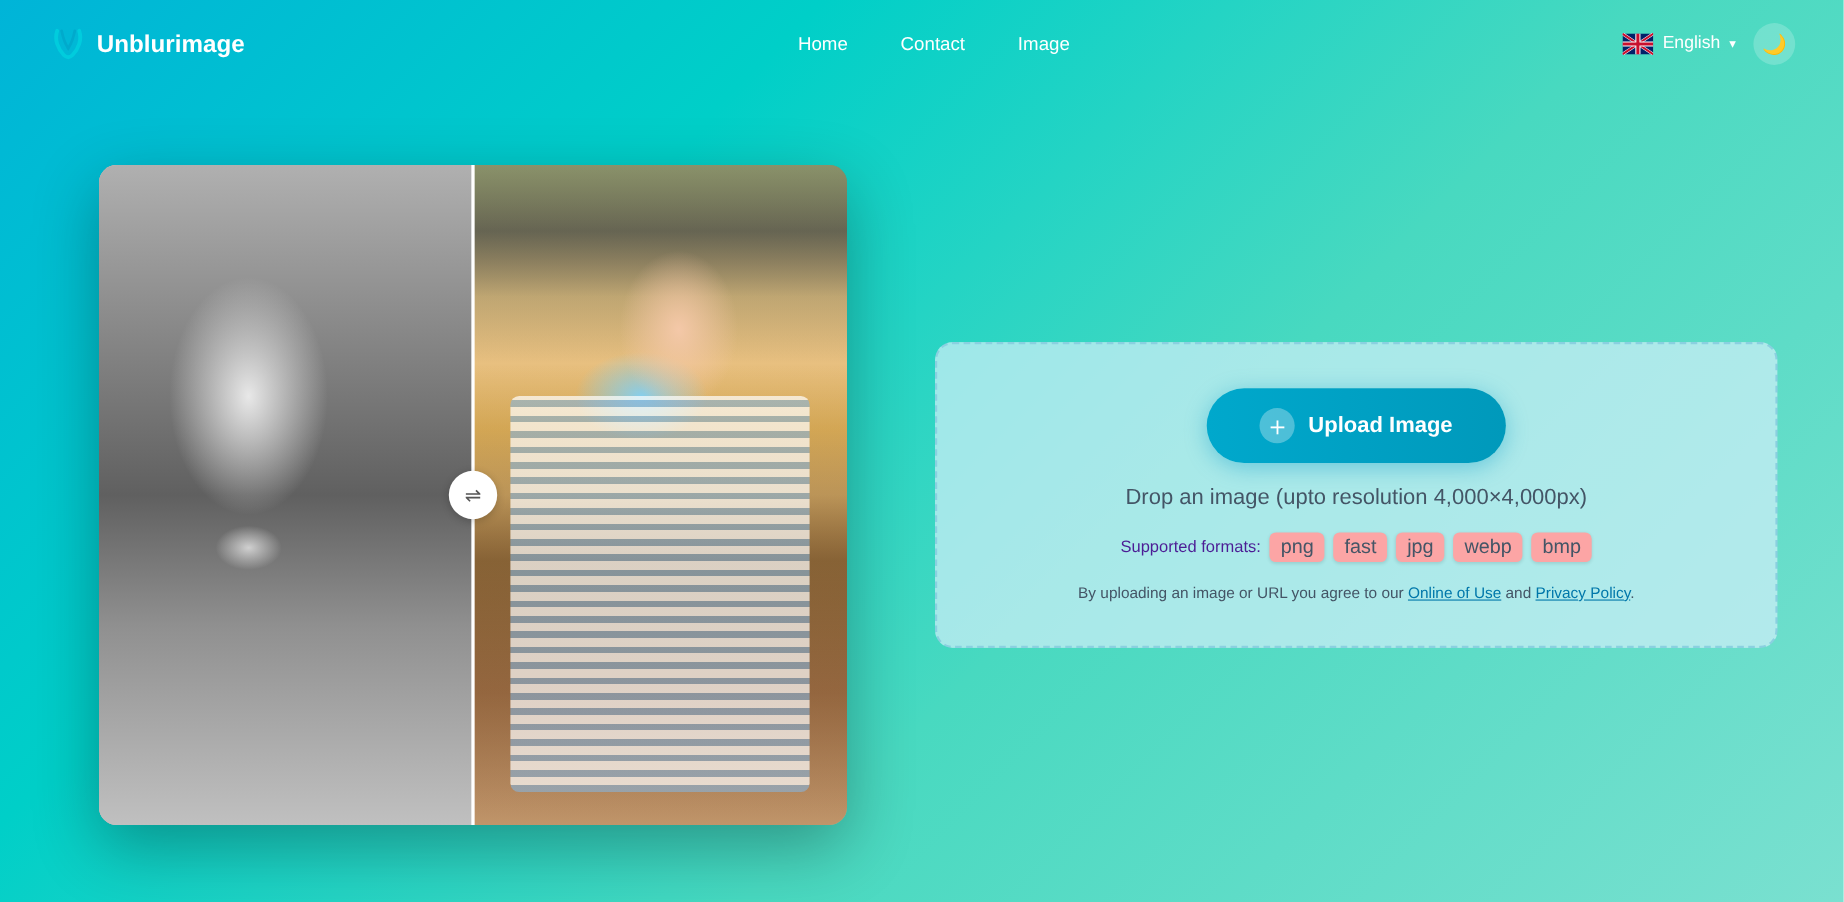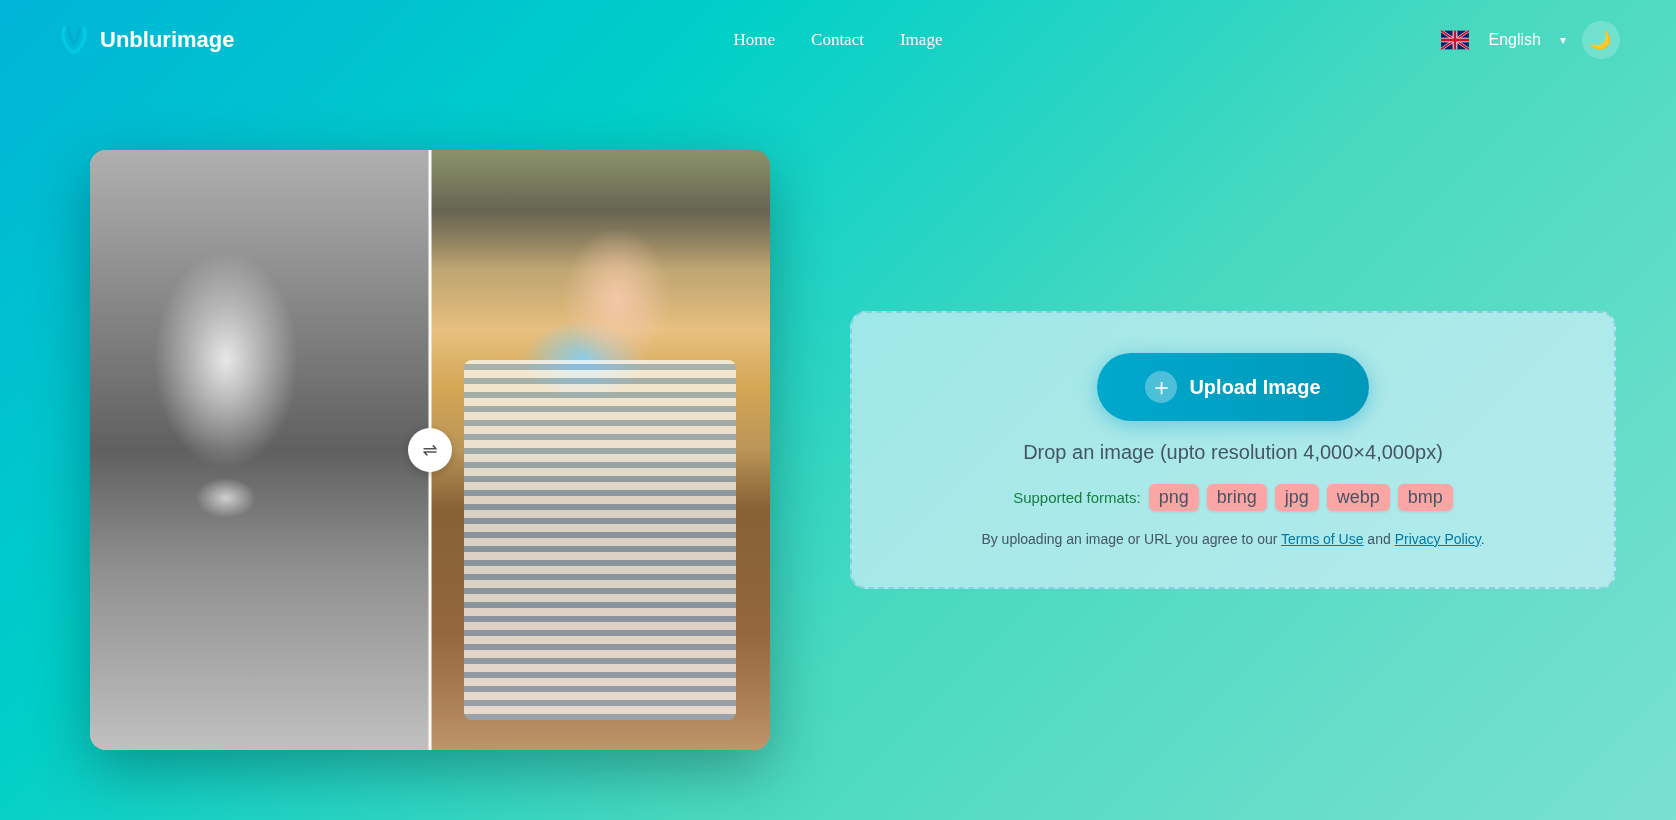--- a/index.html
+++ b/index.html
@@ -10,21 +10,21 @@
       overflow: hidden;
       font-family: -apple-system, BlinkMacSystemFont, 'Segoe UI', sans-serif;
       background: linear-gradient(135deg, #00b4d8 0%, #00cfc8 30%, #48d9c0 60%, #7ae0d0 100%);
     }
 
     
     header {
       display: flex;
       align-items: center;
       justify-content: space-between;
-      padding: 0 56px;
+      padding: 0 44px;
       height: 80px;
       position: relative;
       z-index: 10;
     }
 
     .logo-area {
       display: flex;
       align-items: center;
       gap: 8px;
     }
@@ -35,41 +35,40 @@
     }
 
     .logo-text {
       font-size: 22px;
       font-weight: 700;
       color: #fff;
     }
 
     nav {
       display: flex;
-      gap: 36px;
-      font-family: Liberation Serif, serif;
+      gap: 48px;
     }
 
     nav a {
       font-size: 17px;
       color: #fff;
       text-decoration: none;
       font-weight: 500;
     }
 
     .header-right {
       display: flex;
       align-items: center;
       gap: 16px;
     }
 
     .lang-selector {
       display: flex;
       align-items: center;
-      gap: 19px;
+      gap: 8px;
       cursor: pointer;
       color: #fff;
       font-size: 16px;
       font-weight: 500;
     }
 
     .flag-icon {
       width: 28px;
       height: 20px;
     }
@@ -285,21 +284,21 @@
     .formats-row {
       display: flex;
       align-items: center;
       gap: 8px;
       flex-wrap: wrap;
       justify-content: center;
     }
 
     .formats-label {
       font-size: 15px;
-      color: #15803d;
+      color: #4c1d95;
     }
 
     .format-badge {
       background: #fca5a5;
       border-radius: 6px;
       padding: 3px 10px;
       font-size: 18px;
       color: #445566;
       font-weight: 500;
       box-shadow: 0 1px 3px rgba(0,0,0,0.1);
@@ -377,25 +376,25 @@
       <button class="upload-btn">
         <span class="plus-icon">＋</span>
         <span>Upload Image</span>
       </button>
 
       <p class="drop-text">Drop an image (upto resolution 4,000×4,000px)</p>
 
       <div class="formats-row">
         <span class="formats-label">Supported formats:</span>
         <span class="format-badge">png</span>
-        <span class="format-badge">bring</span>
+        <span class="format-badge">fast</span>
         <span class="format-badge">jpg</span>
         <span class="format-badge">webp</span>
         <span class="format-badge">bmp</span>
       </div>
 
       <p class="terms-text">
-        By uploading an image or URL you agree to our <a>Terms of Use</a> and <a>Privacy Policy</a>.
+        By uploading an image or URL you agree to our <a>Online of Use</a> and <a>Privacy Policy</a>.
       </p>
     </div>
   </div>
 
 </div>
 
 </body></html>

